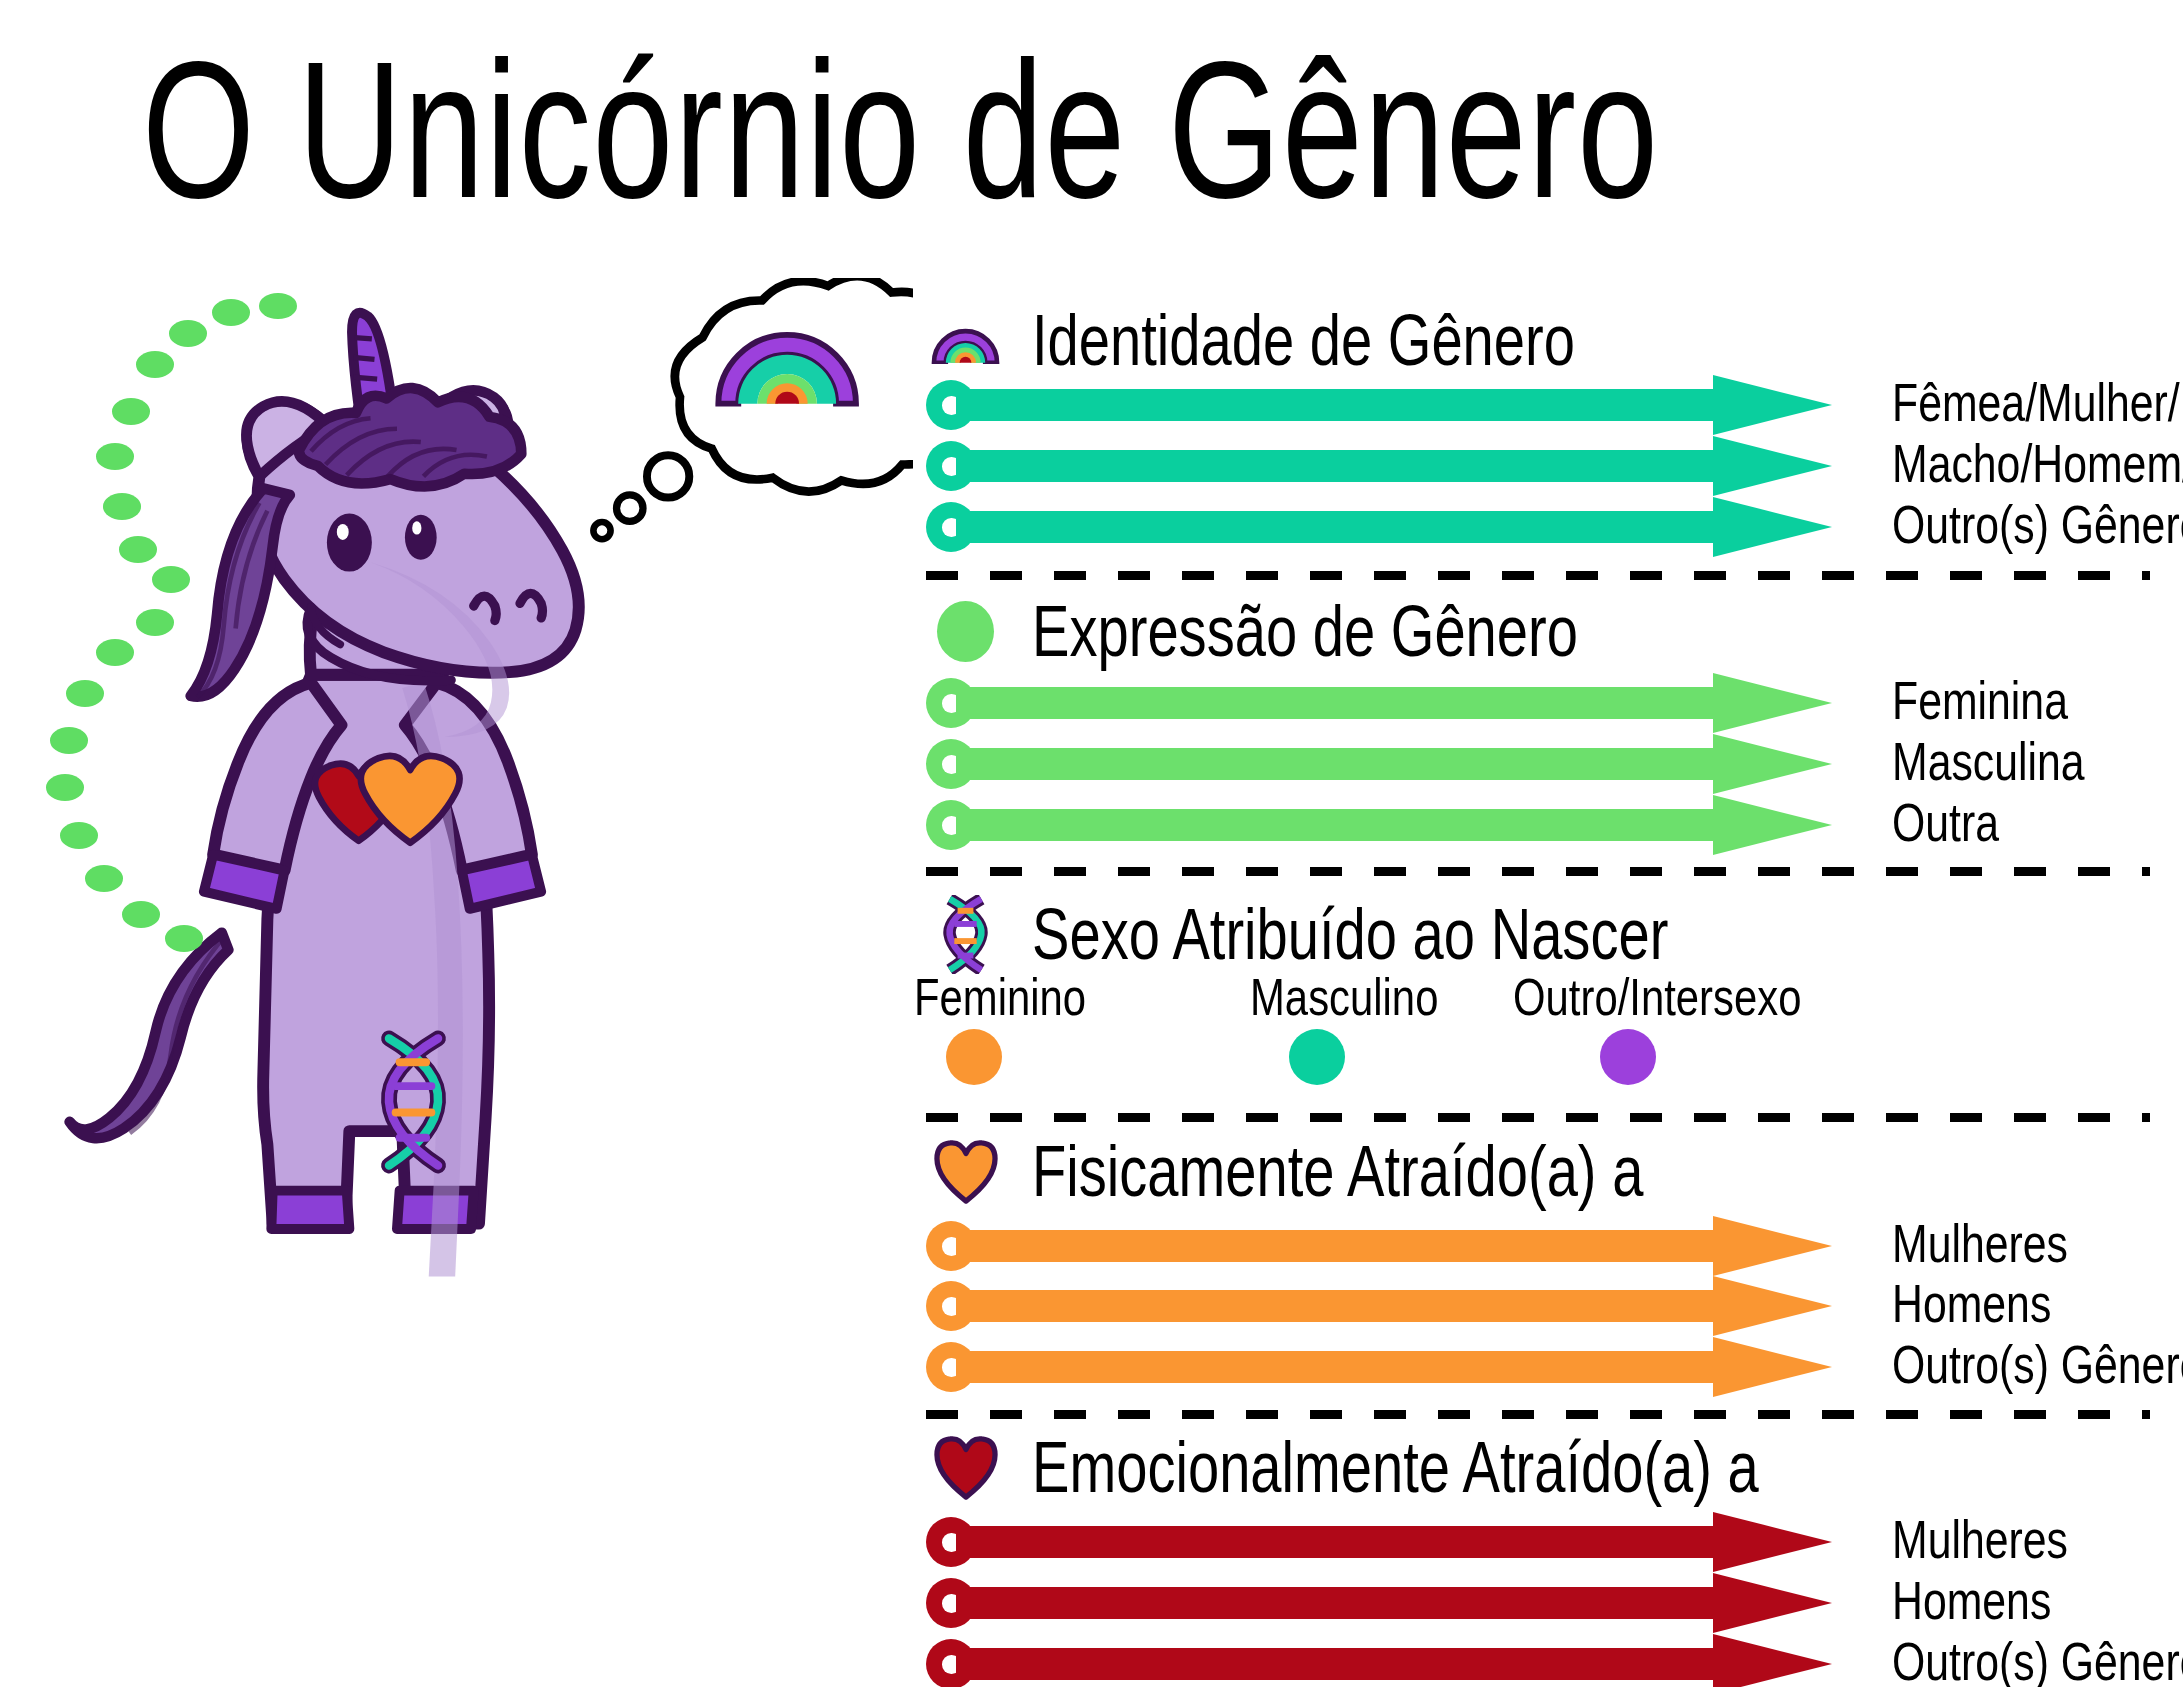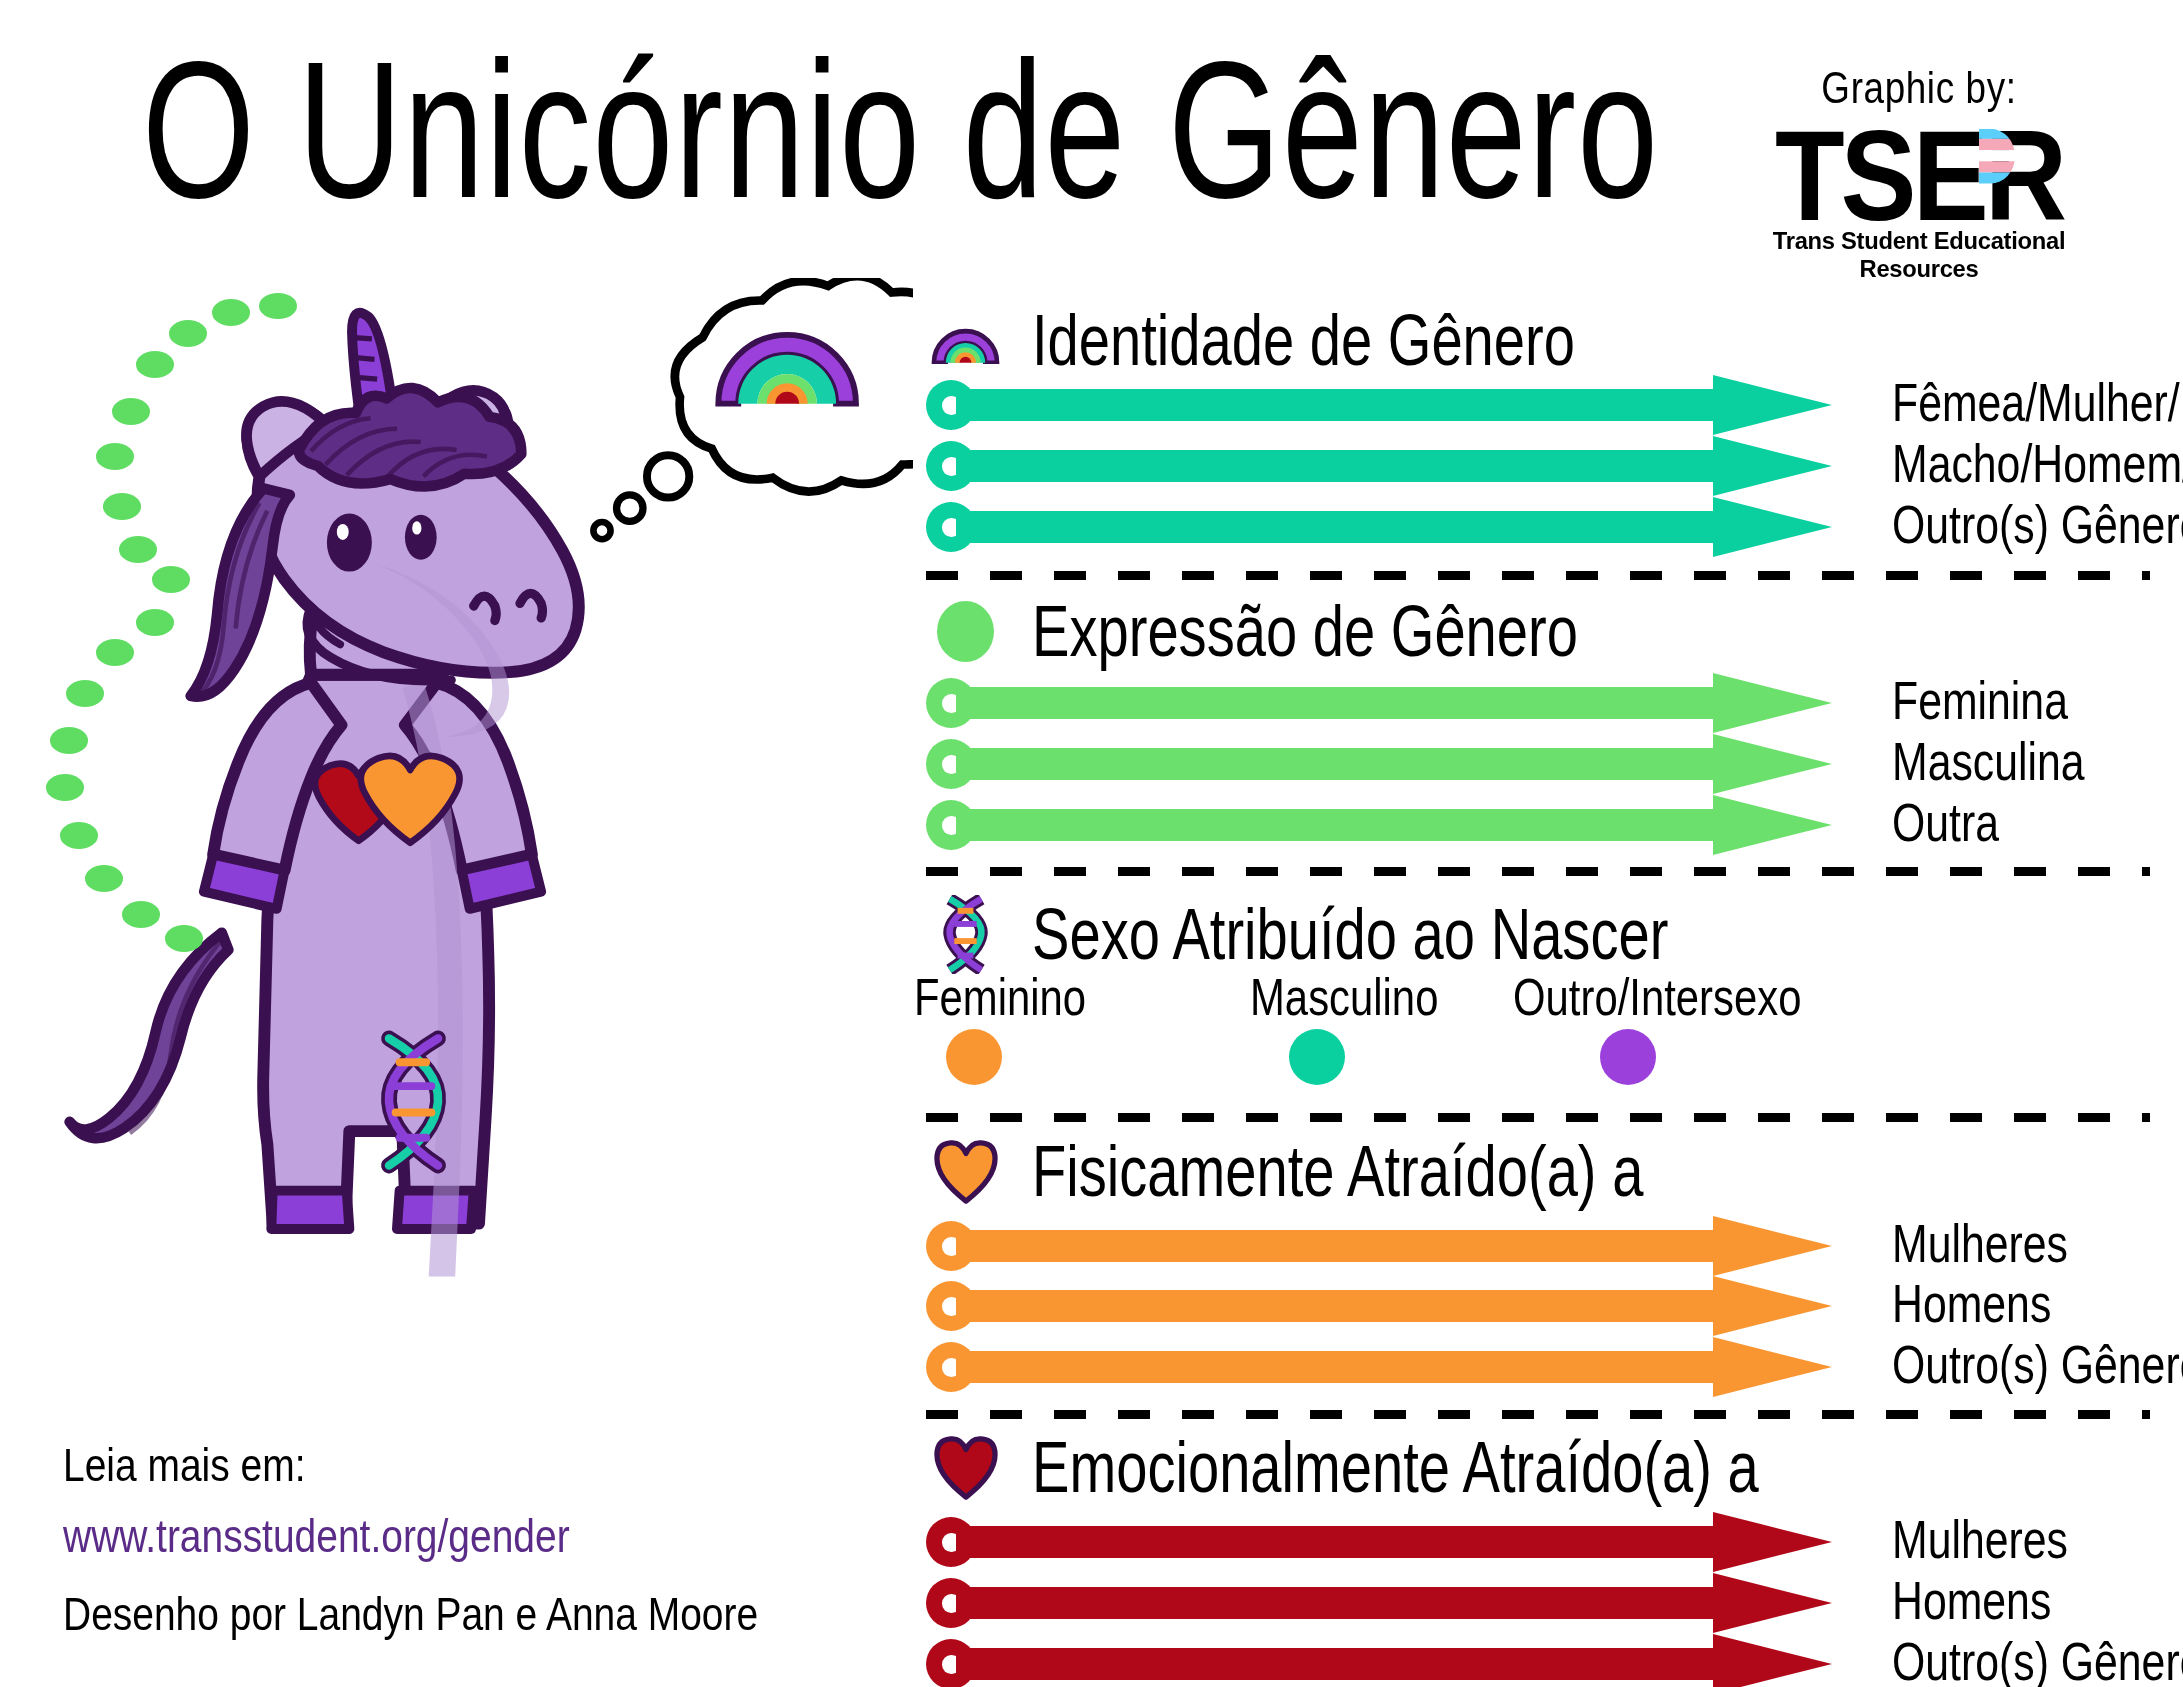--- a/index.html
+++ b/index.html
@@ -115,34 +115,20 @@
   #footer .url{color:#5A2C88;}
   #footer .credit{margin-top:37px;}
 </style>
 </head>
 <body>
 
 <div class="stage">
 
   <div id="title">O Unicórnio de Gênero</div>
 
-  <div id="tser">
-    <div class="gby">Graphic by:</div>
-    <div class="wordmark">
-      <span>TSER</span>
-      <span class="flagR">
-        <i></i>
-          <i></i>
-          <i></i>
-          <i></i>
-          <i></i>
-      </span>
-    </div>
-    <div class="sub">Trans Student Educational Resources</div>
-  </div>
 
   <div id="art">
 
     
     <div id="dots">
       <span style="left:259px;top:14.6px;"></span>
       <span style="left:212px;top:21px;"></span>
       <span style="left:169px;top:42px;"></span>
       <span style="left:136px;top:73px;"></span>
       <span style="left:112px;top:120px;"></span>
@@ -441,20 +427,15 @@
       <div class="arrow">
           <div class="eye" style="background:#B00818;"></div>
         <div class="shaft" style="background:#B00818;"></div>
         <div class="head" style="border-left:119px solid #B00818;"></div>
         </div>
       <span class="arrow-label">Outro(s) Gênero(s)</span>
     </div>
 
   </div>
 
-  <div id="footer">
-    <div class="ln">Leia mais em:</div>
-    <div class="ln url">www.transstudent.org/gender</div>
-    <div class="ln credit">Desenho por Landyn Pan e Anna Moore</div>
-  </div>
 
 </div>
 
 
 </body></html>

